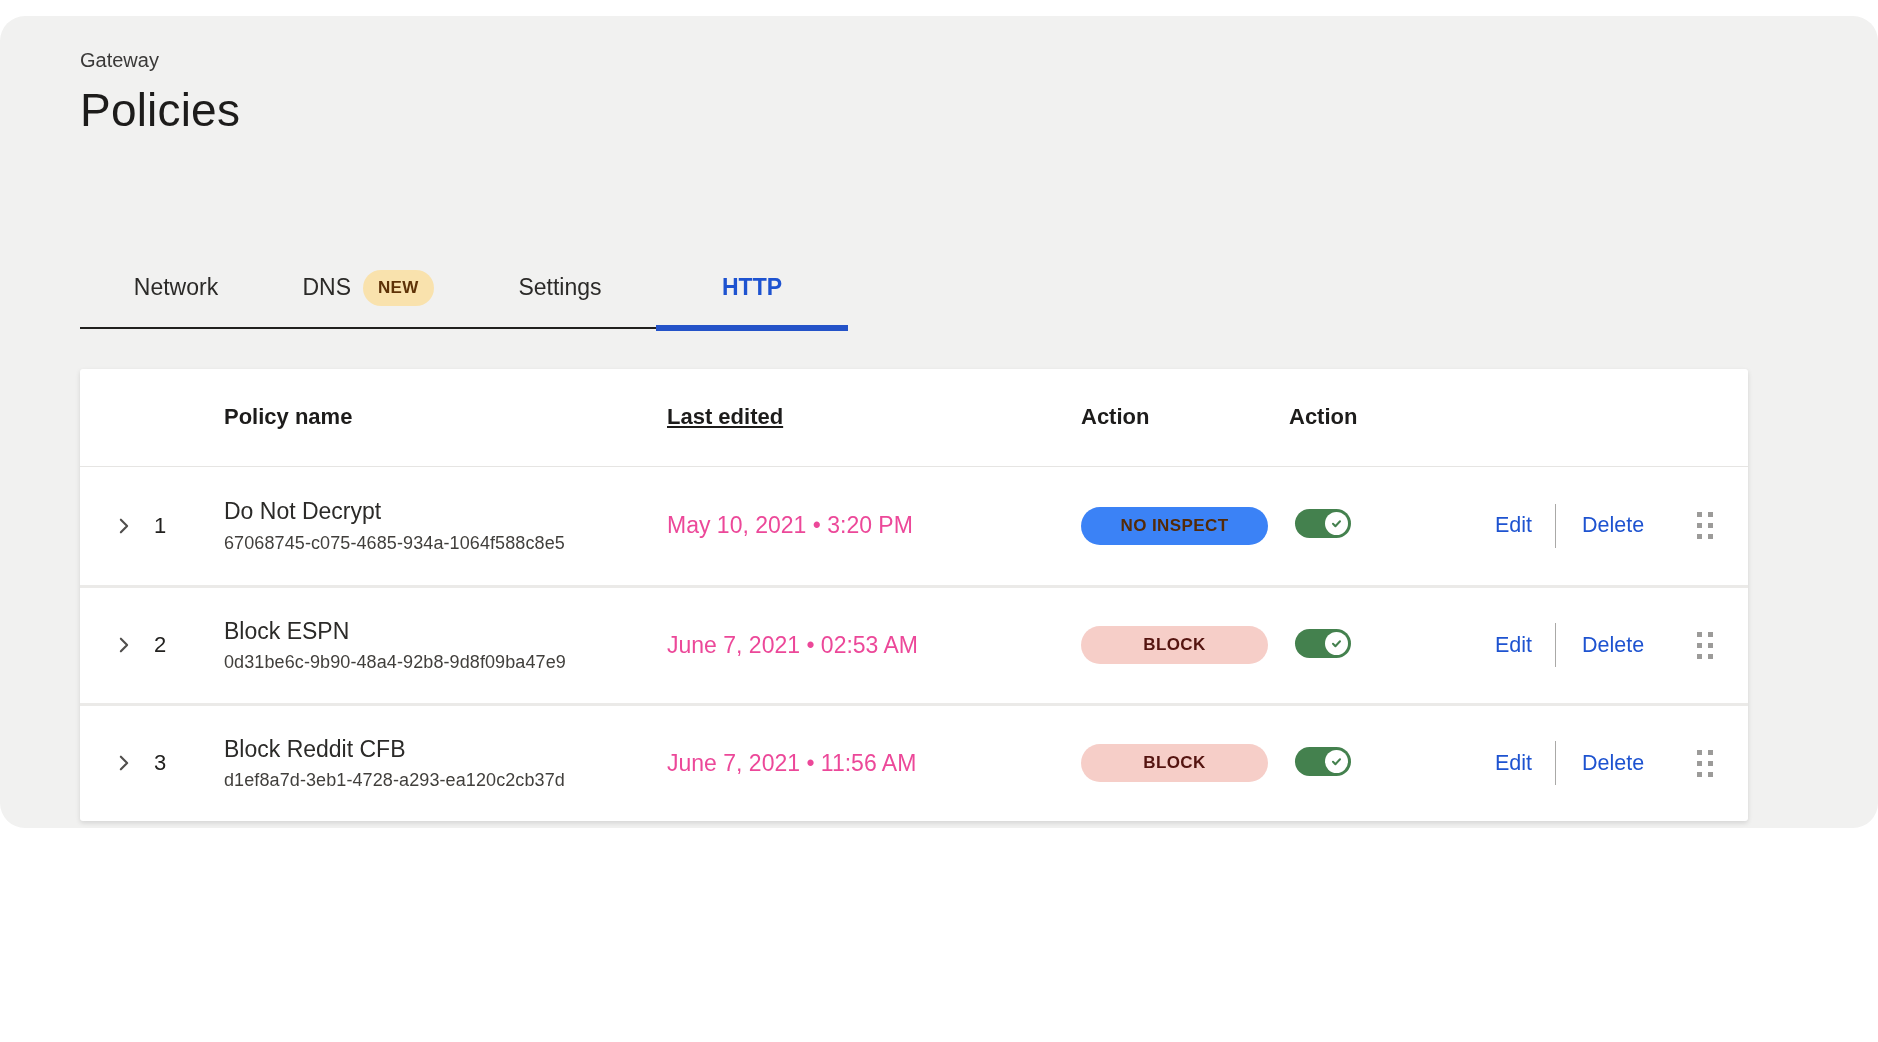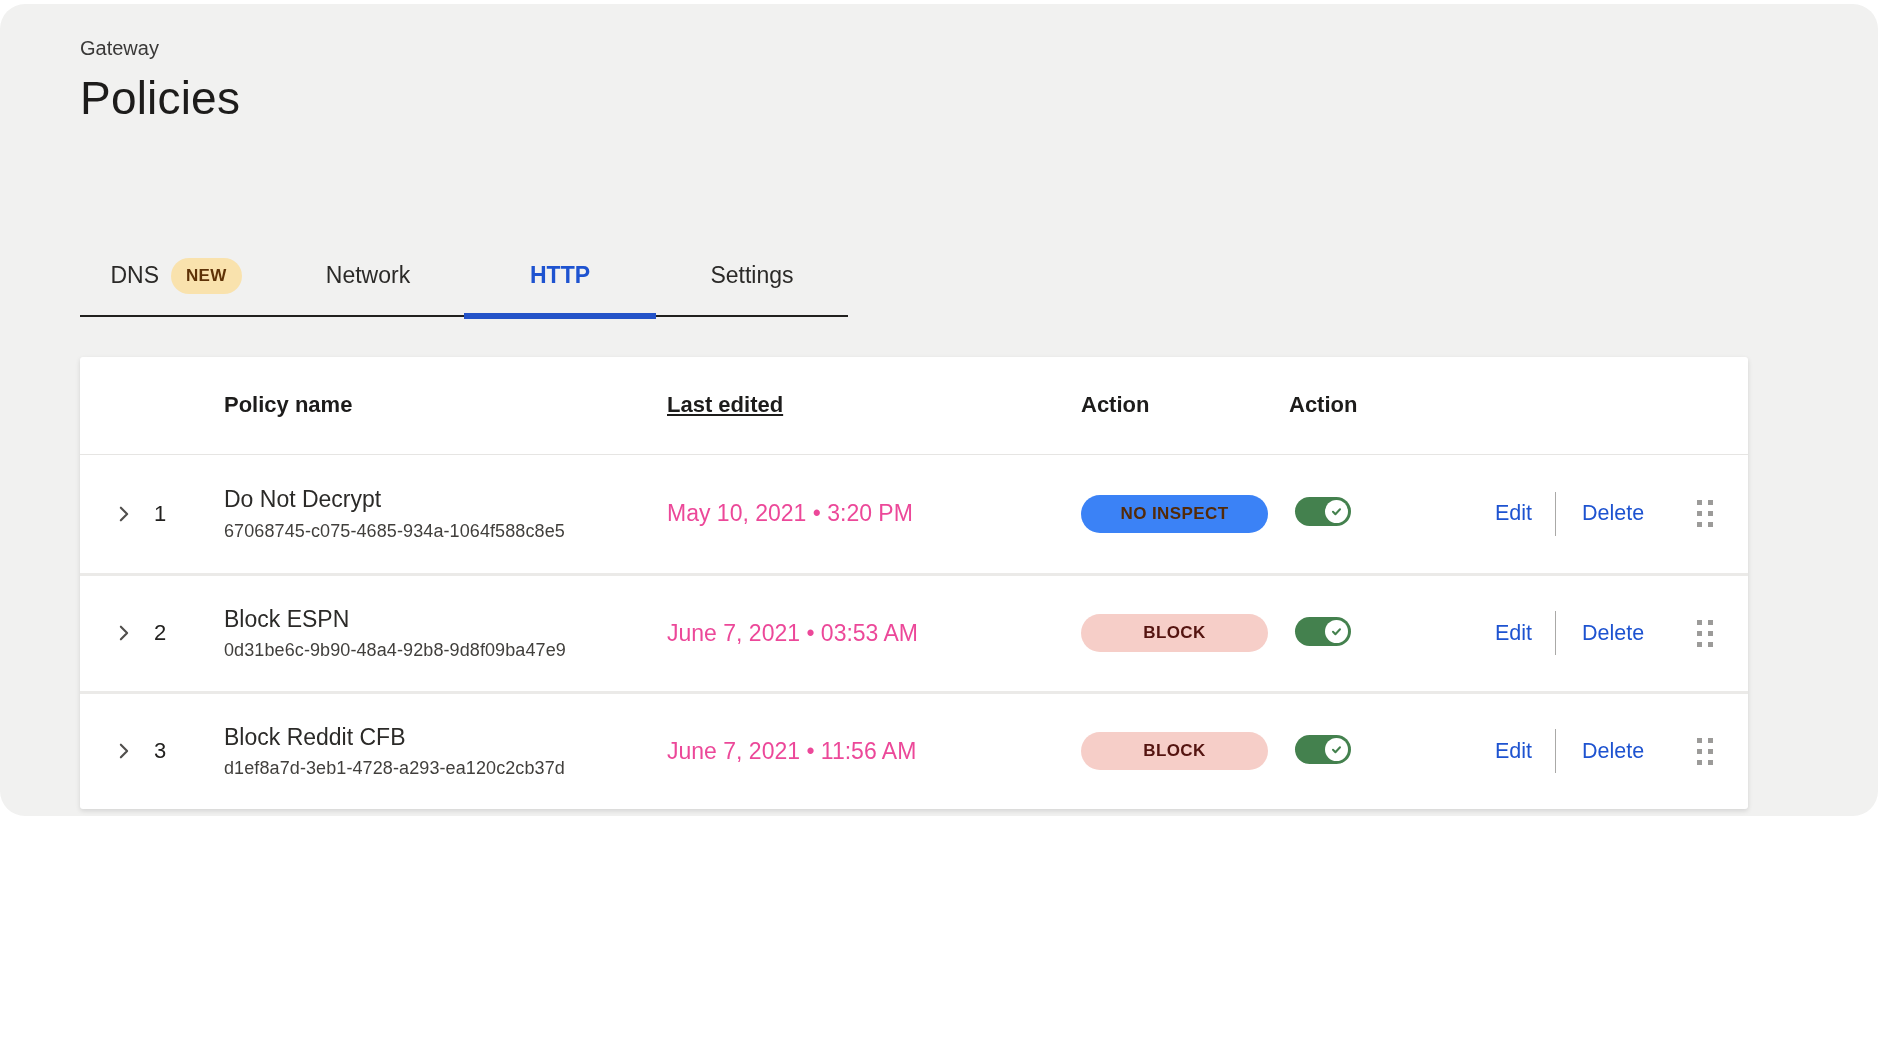--- a/index.html
+++ b/index.html
@@ -15,21 +15,21 @@
     --grip:#9c9b99;
   }
   *{box-sizing:border-box;}
   html,body{margin:0;padding:0;background:#ffffff;}
   body{
     width:1878px;height:1042px;overflow:hidden;
     font-family:"Liberation Sans","DejaVu Sans",sans-serif;
     color:var(--text);
   }
   .app{
-    margin-top:4px;
+    margin-top:16px;
     height:812px;
     background:var(--bg);
     border-radius:25px;
   }
   .content{padding:30px 130px 0 80px;}
 
   
   .eyebrow{font-size:20px;color:#3a3938;line-height:1.4;}
   .page-title{margin:10px 0 0 0;font-size:46px;font-weight:400;color:var(--ink);line-height:1.15;letter-spacing:.2px;}
 
@@ -116,36 +116,36 @@
 <body>
 
 <div class="app">
   <div class="content">
 
     <div class="eyebrow">Gateway</div>
     <h1 class="page-title">Policies</h1>
 
     <div class="tabs">
   <button class="tab">
+    <span class="tab-label">Network</span>
+
+  </button>
+
+  <button class="tab">
     <span class="tab-label">DNS</span>
     <span class="new-badge">NEW</span>
   </button>
 
   <button class="tab">
-    <span class="tab-label">Network</span>
+    <span class="tab-label">Settings</span>
 
   </button>
 
   <button class="tab active">
     <span class="tab-label">HTTP</span>
-
-  </button>
-
-  <button class="tab">
-    <span class="tab-label">Settings</span>
 
   </button>
 </div>
 
 
     <div class="table">
       <div class="thead">
         <div></div>
           <div></div>
         <div class="c-name">Policy name</div>
@@ -205,21 +205,21 @@
         <svg width="20" height="20" viewBox="0 0 16 16">
           <path d="M5.5 3l5 5-5 5" fill="none" stroke="#514f4d" stroke-width="1.7" stroke-linecap="round" stroke-linejoin="round"></path>
         </svg>
       </button>
     </div>
     <div class="c-num">2</div>
     <div class="c-name">
       <div class="pname">Block ESPN</div>
       <div class="puuid">0d31be6c-9b90-48a4-92b8-9d8f09ba47e9</div>
     </div>
-    <div class="c-date">June 7, 2021 • 03:53 AM</div>
+    <div class="c-date">June 7, 2021 • 02:53 AM</div>
     <div class="c-action">
       <span class="badge block">BLOCK</span>
     </div>
     <div class="c-enabled">
       <button class="toggle on">
         <span class="knob">
           <svg width="13" height="13" viewBox="0 0 13 13">
             <path d="M3 6.8l2.4 2.4 4.6-5" fill="none" stroke="#44814e" stroke-width="2" stroke-linecap="round" stroke-linejoin="round"></path>
           </svg>
         </span>

